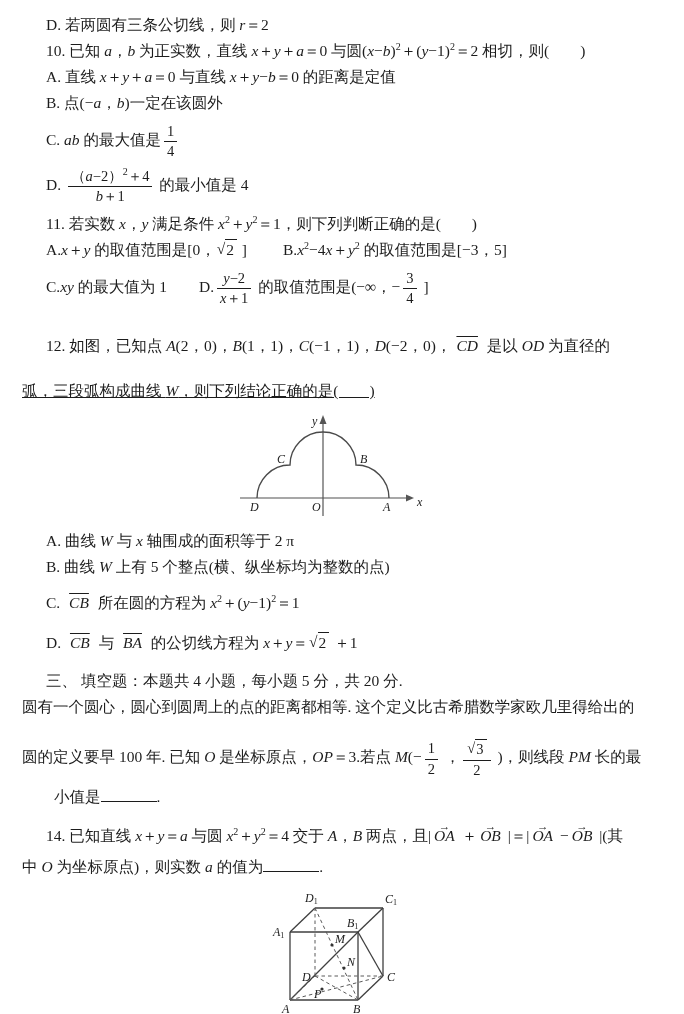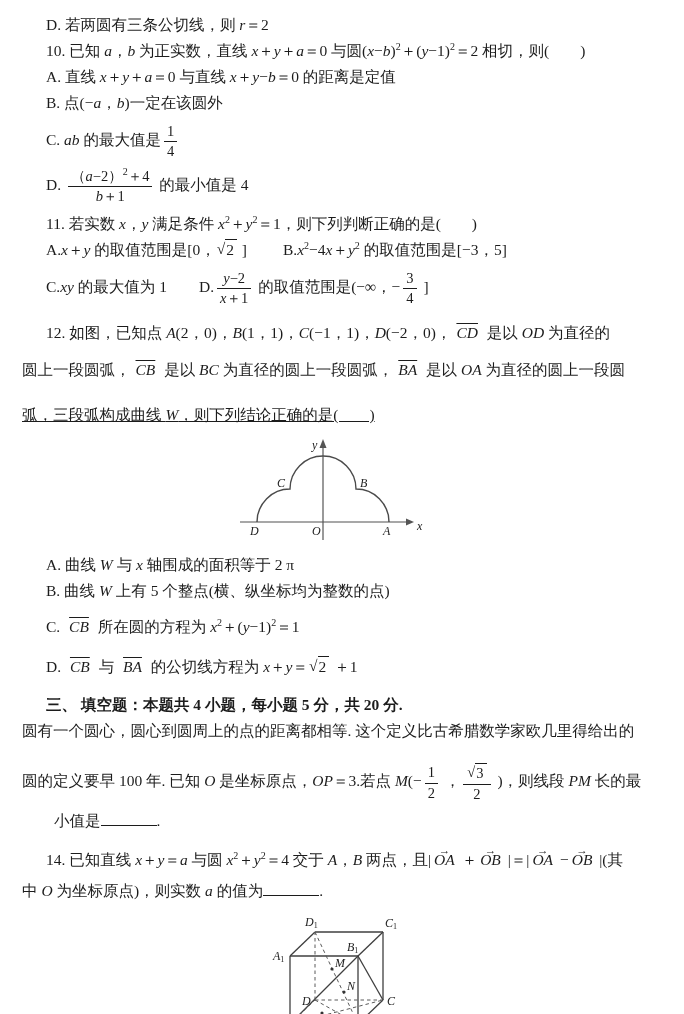--- a/index.html
+++ b/index.html
@@ -4,21 +4,21 @@
 <style>
   html,body{margin:0;padding:0;background:#ffffff;}
   .page{
     width:684px;min-height:1014px;background:#ffffff;color:#1c1c1c;
     font-family:"Liberation Serif","DejaVu Serif",serif;
     font-size:15.5px;box-sizing:border-box;
     padding:12px 26px 10px 22px;overflow:hidden;
   }
   .line{line-height:26px;min-height:26px;white-space:nowrap;}
   .line.ind{padding-left:24px;}
-  .line.bold{font-weight:bold;}
+  .line.bold{font-weight:normal;}
   .it{font-style:italic;}
   sup.sup{font-size:10px;line-height:0;vertical-align:super;}
   .frac{display:inline-flex;flex-direction:column;text-align:center;
         vertical-align:middle;margin:0 3px;line-height:1.2;font-size:14.5px;}
   .fnum{border-bottom:1px solid #1c1c1c;padding:0 3px 1px 3px;}
   .fden{padding:1px 3px 0 3px;}
   .sqrt{white-space:nowrap;margin:0 1px;}
   .rad{display:inline-block;transform:translateY(-1px);}
   .sqb{display:inline-block;border-top:1px solid #1c1c1c;padding:0 3px 0 1px;line-height:1.25;}
   .arc{font-style:italic;text-decoration:overline;padding:0 3px;margin:0 2px;}
@@ -51,22 +51,21 @@
         </span> 的最小值是 4</div>
       <div class="line ind" style="margin-top: 5px;">11. 若实数 <span class="it">x</span>，<span class="it">y</span> 满足条件 <span class="it">x</span><sup class="sup">2</sup>＋<span class="it">y</span><sup class="sup">2</sup>＝1，则下列判断正确的是(　　)</div>
       <div class="line ind">A.<span class="it">x</span>＋<span class="it">y</span> 的取值范围是[0，<span class="sqrt"><span class="rad">√</span><span class="sqb">2</span></span> ]<span class="sp" style="width: 36px;"></span>B.<span class="it">x</span><sup class="sup">2</sup>−4<span class="it">x</span>＋<span class="it">y</span><sup class="sup">2</sup> 的取值范围是[−3，5]</div>
       <div class="line ind" style="margin-top: 7px;">C.<span class="it">xy</span> 的最大值为 1<span class="sp" style="width: 32px;"></span>D.<span class="frac">
           <span class="fnum"><span class="it">y</span>−2</span>
           <span class="fden"><span class="it">x</span>＋1</span>
         </span> 的取值范围是(−∞，−<span class="frac">
           <span class="fnum">3</span>
           <span class="fden">4</span>
         </span> ]</div>
-      <div class="line ind" style="margin-top: 13px;">12. 如图，已知点 <span class="it">A</span>(2，0)，<span class="it">B</span>(1，1)，<span class="it">C</span>(−1，1)，<span class="it">D</span>(−2，0)，<span class="arc">CD</span> 是以 <span class="it">OD</span> 为直径的</div>
-      <div class="line" style="margin-top: 11px;">圆上一段圆弧，<span class="arc">CB</span> 是以 <span class="it">BC</span> 为直径的圆上一段圆弧，<span class="arc">BA</span> 是以 <span class="it">OA</span> 为直径的圆上一段圆</div>
+      <div class="line ind" style="margin-top: 26px;">12. 如图，已知点 <span class="it">A</span>(2，0)，<span class="it">B</span>(1，1)，<span class="it">C</span>(−1，1)，<span class="it">D</span>(−2，0)，<span class="arc">CD</span> 是以 <span class="it">OD</span> 为直径的</div>
       <div class="line" style="margin-top: 19px; text-decoration: underline;">弧，三段弧构成曲线 <span class="it">W</span>，则下列结论正确的是(　　)</div>
     </div>
 
   <div class="fig" style="margin:6px 0 2px 0;">
     <svg width="225" height="112" viewBox="0 0 225 112">
 
       <line x1="12" y1="88" x2="178" y2="88" stroke="#8a8a8a" stroke-width="1.4"></line>
       <polygon points="178,84.5 186,88 178,91.5" fill="#555"></polygon>
       <line x1="95" y1="106" x2="95" y2="12" stroke="#555" stroke-width="1.2"></line>
       <polygon points="91.5,14 95,5 98.5,14" fill="#555"></polygon>

